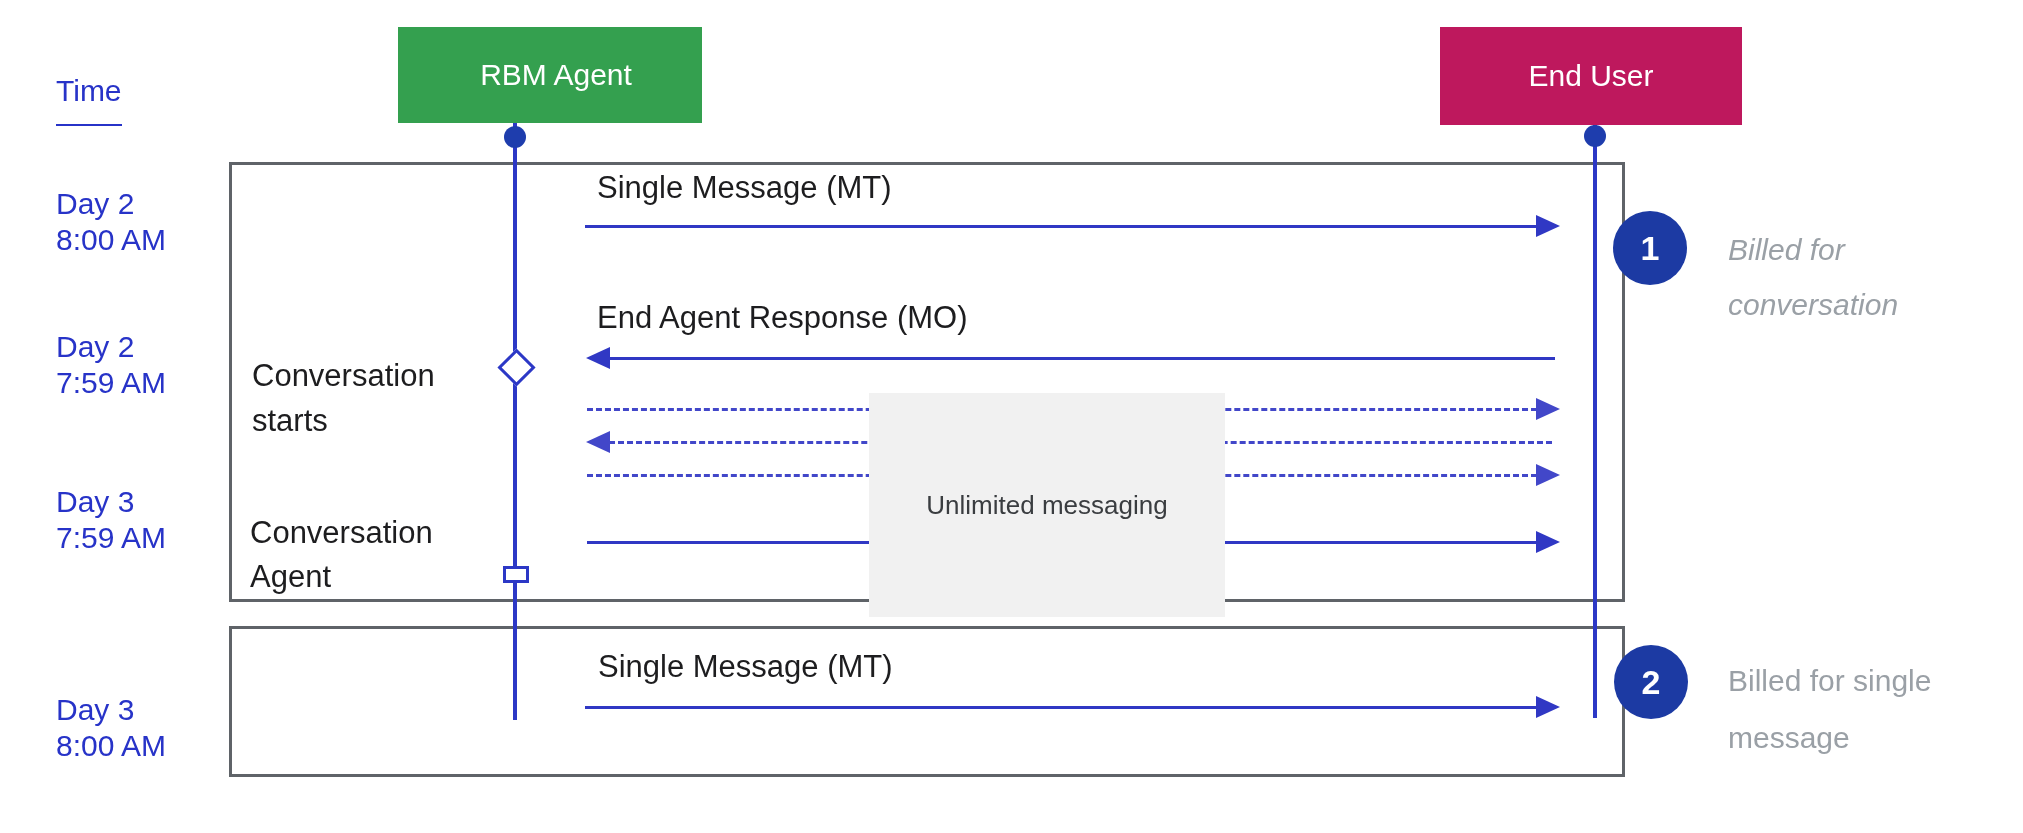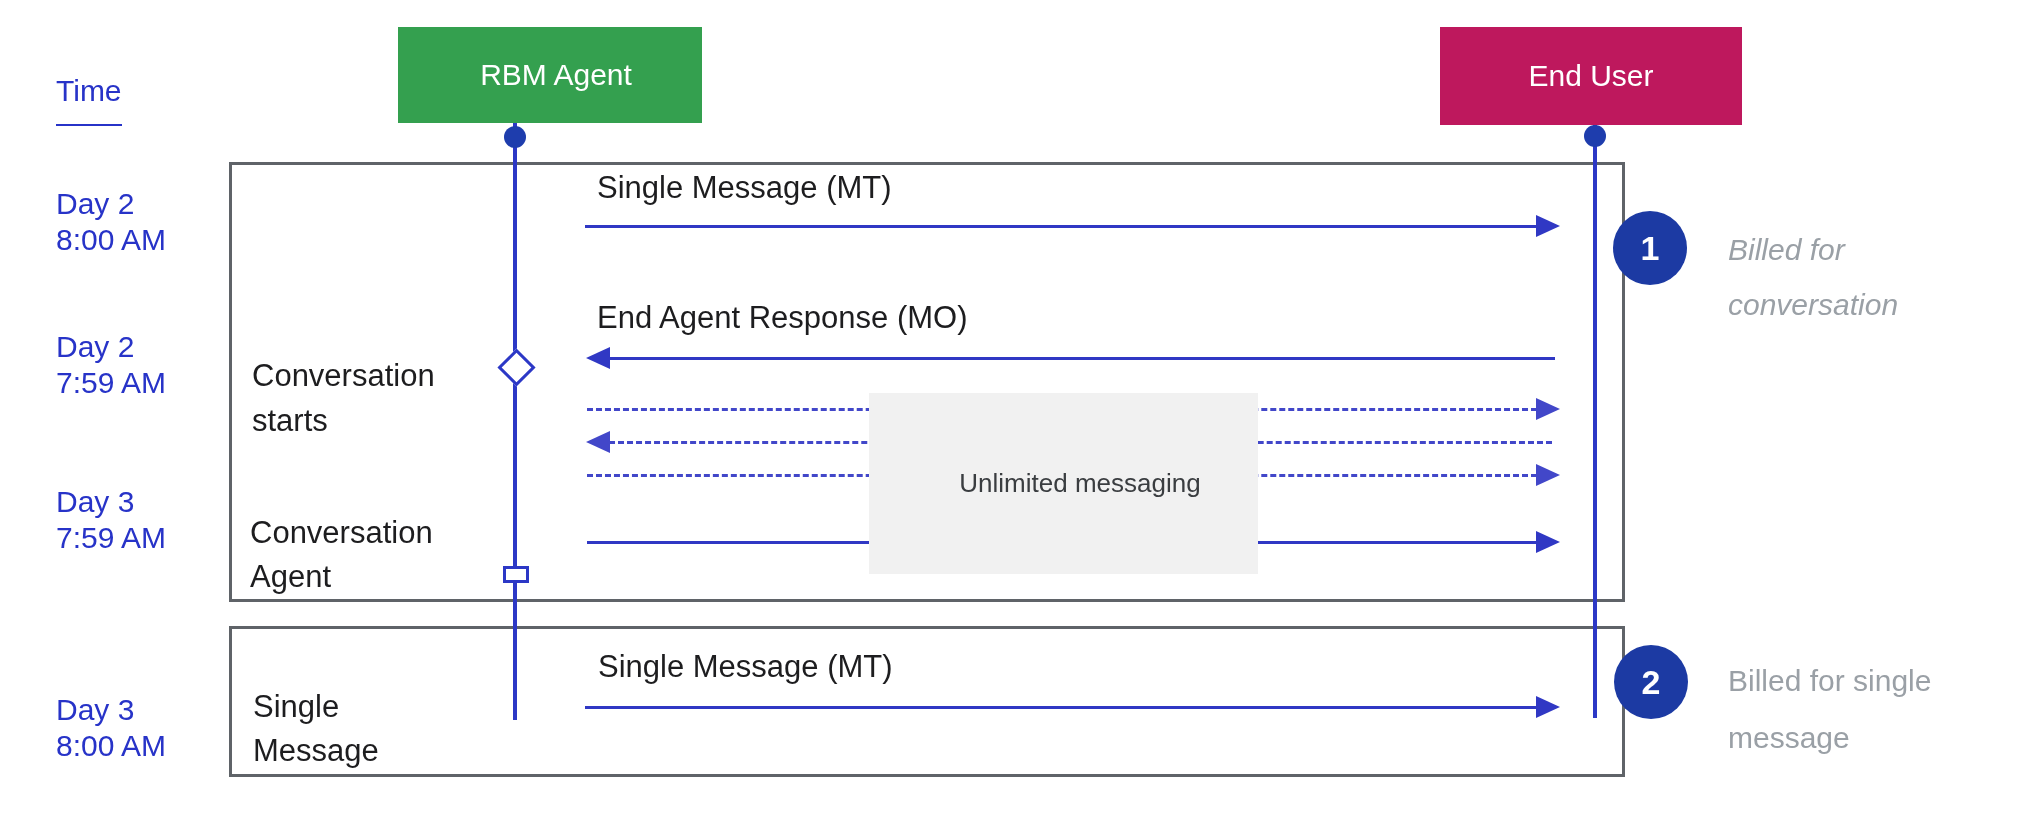--- a/index.html
+++ b/index.html
@@ -59,23 +59,23 @@
   
   .msg-label{position:absolute;color:#1d1d1f;font-size:31px;z-index:3;white-space:pre;}
   .lbl-mt1{left:597px;top:170px;}
   .lbl-mo{left:597px;top:300px;}
   .lbl-conv-starts{left:252px;top:353px;line-height:45px;}
   .lbl-conv-ends{left:250px;top:511px;line-height:44px;}
   .lbl-single-msg{left:253px;top:685px;line-height:44px;}
   .lbl-mt2{left:598px;top:649px;}
   
   .note{
-    position:absolute;left:869px;top:393px;width:356px;height:181px;background:#f1f1f1;
+    position:absolute;left:869px;top:393px;width:356px;height:224px;background:#f1f1f1;
     display:flex;flex-direction:column;align-items:center;justify-content:center;
-    color:#3a3d40;font-size:26px;line-height:35px;text-align:right;z-index:3;padding-left:33px;
+    color:#3a3d40;font-size:26px;line-height:35px;text-align:right;z-index:3;
   }
   
   .badge{
     position:absolute;width:74px;height:74px;border-radius:50%;background:#1c3aa3;
     color:#ffffff;font-size:34px;font-weight:bold;
     display:flex;align-items:center;justify-content:center;z-index:5;
   }
   .badge.b1{left:1613px;top:211px;}
   .badge.b2{left:1614px;top:645px;}
   .billed{position:absolute;left:1728px;color:#9aa0a6;font-size:30px;z-index:4;white-space:pre;}
@@ -132,21 +132,20 @@
   <div class="marker-diamond"></div>
   <div class="marker-square"></div>
 
   <div class="msg-label lbl-conv-starts"><span>Conversation</span><br><span>starts</span></div>
   <div class="msg-label lbl-conv-ends"><span>Conversation</span><br><span>Agent</span></div>
 
   <div class="note">
     <span>Unlimited messaging</span>
   </div>
 
-  <div class="msg-label lbl-single-msg"><span>Single</span><br><span>Message</span></div>
   <div class="msg-label lbl-mt2">Single Message (MT)</div>
   <div class="arrow-line" style="left:585px;top:706px;width:952px;"></div>
   <div class="head-r" style="left:1536px;top:696px;"></div>
 
   <div class="badge b1">
       <span>1</span>
     </div>
   <div class="billed b1"><span>Billed for</span><br><span>conversation</span></div>
 
   <div class="badge b2">

